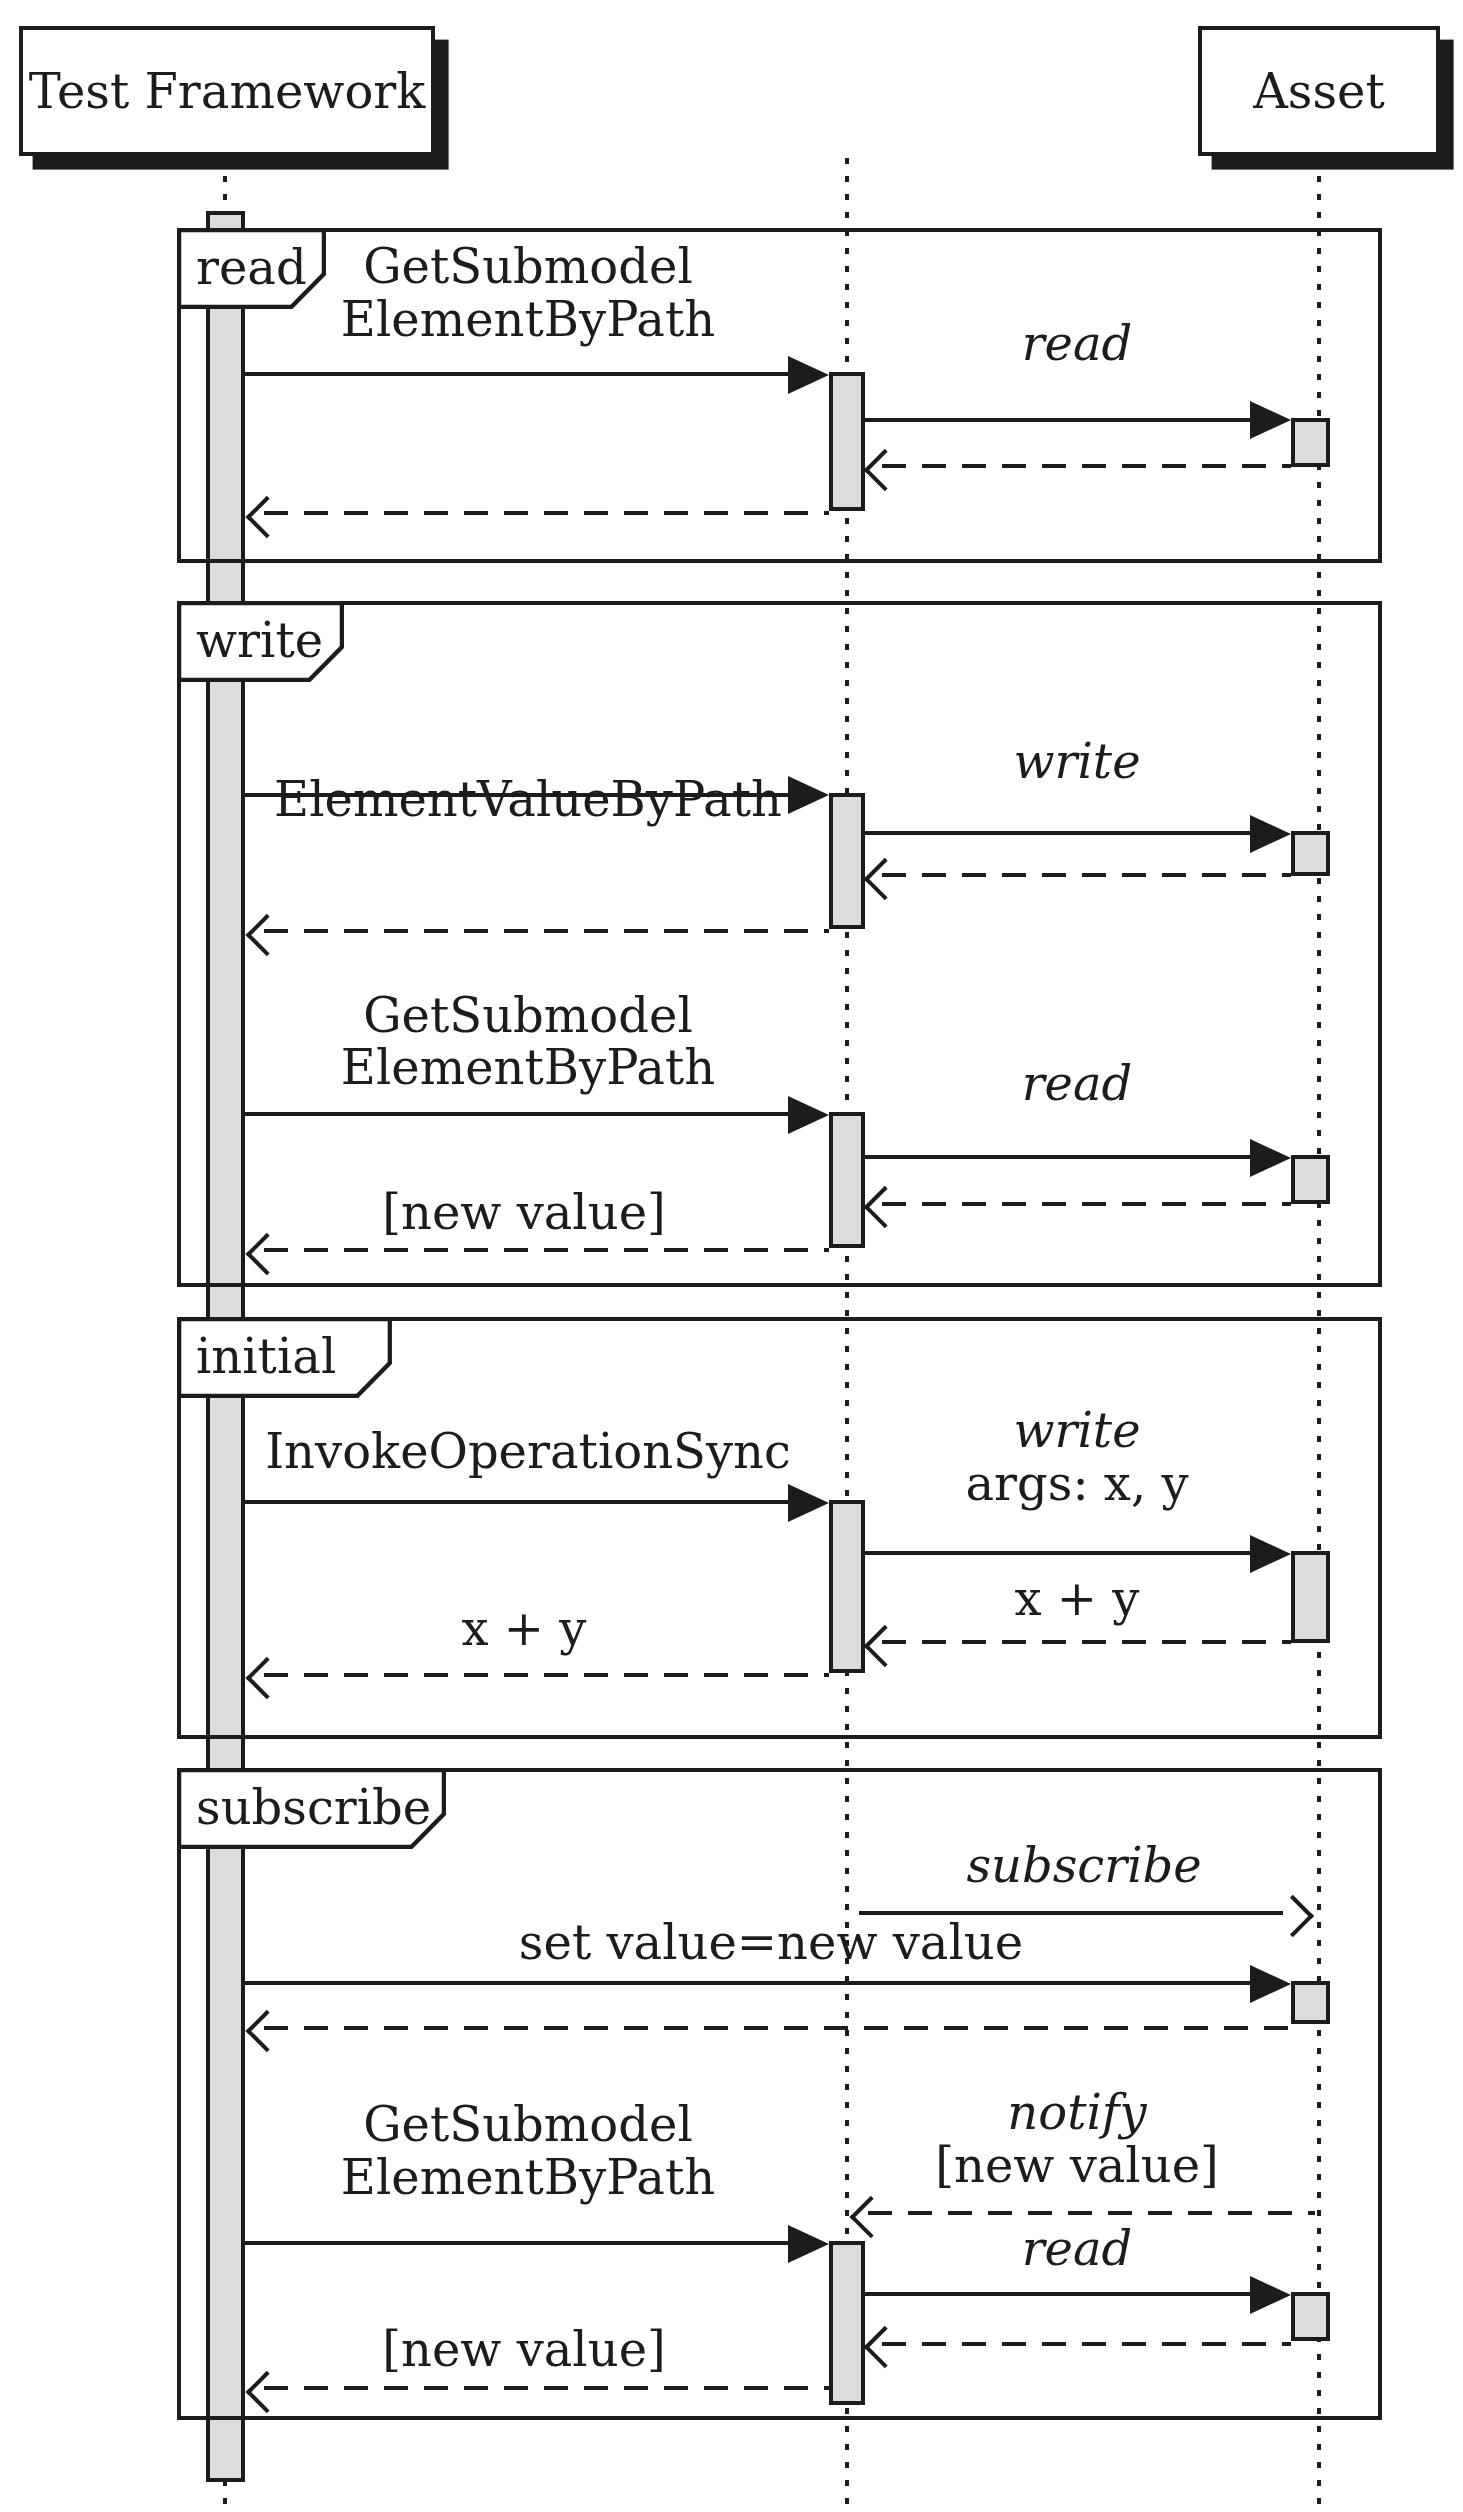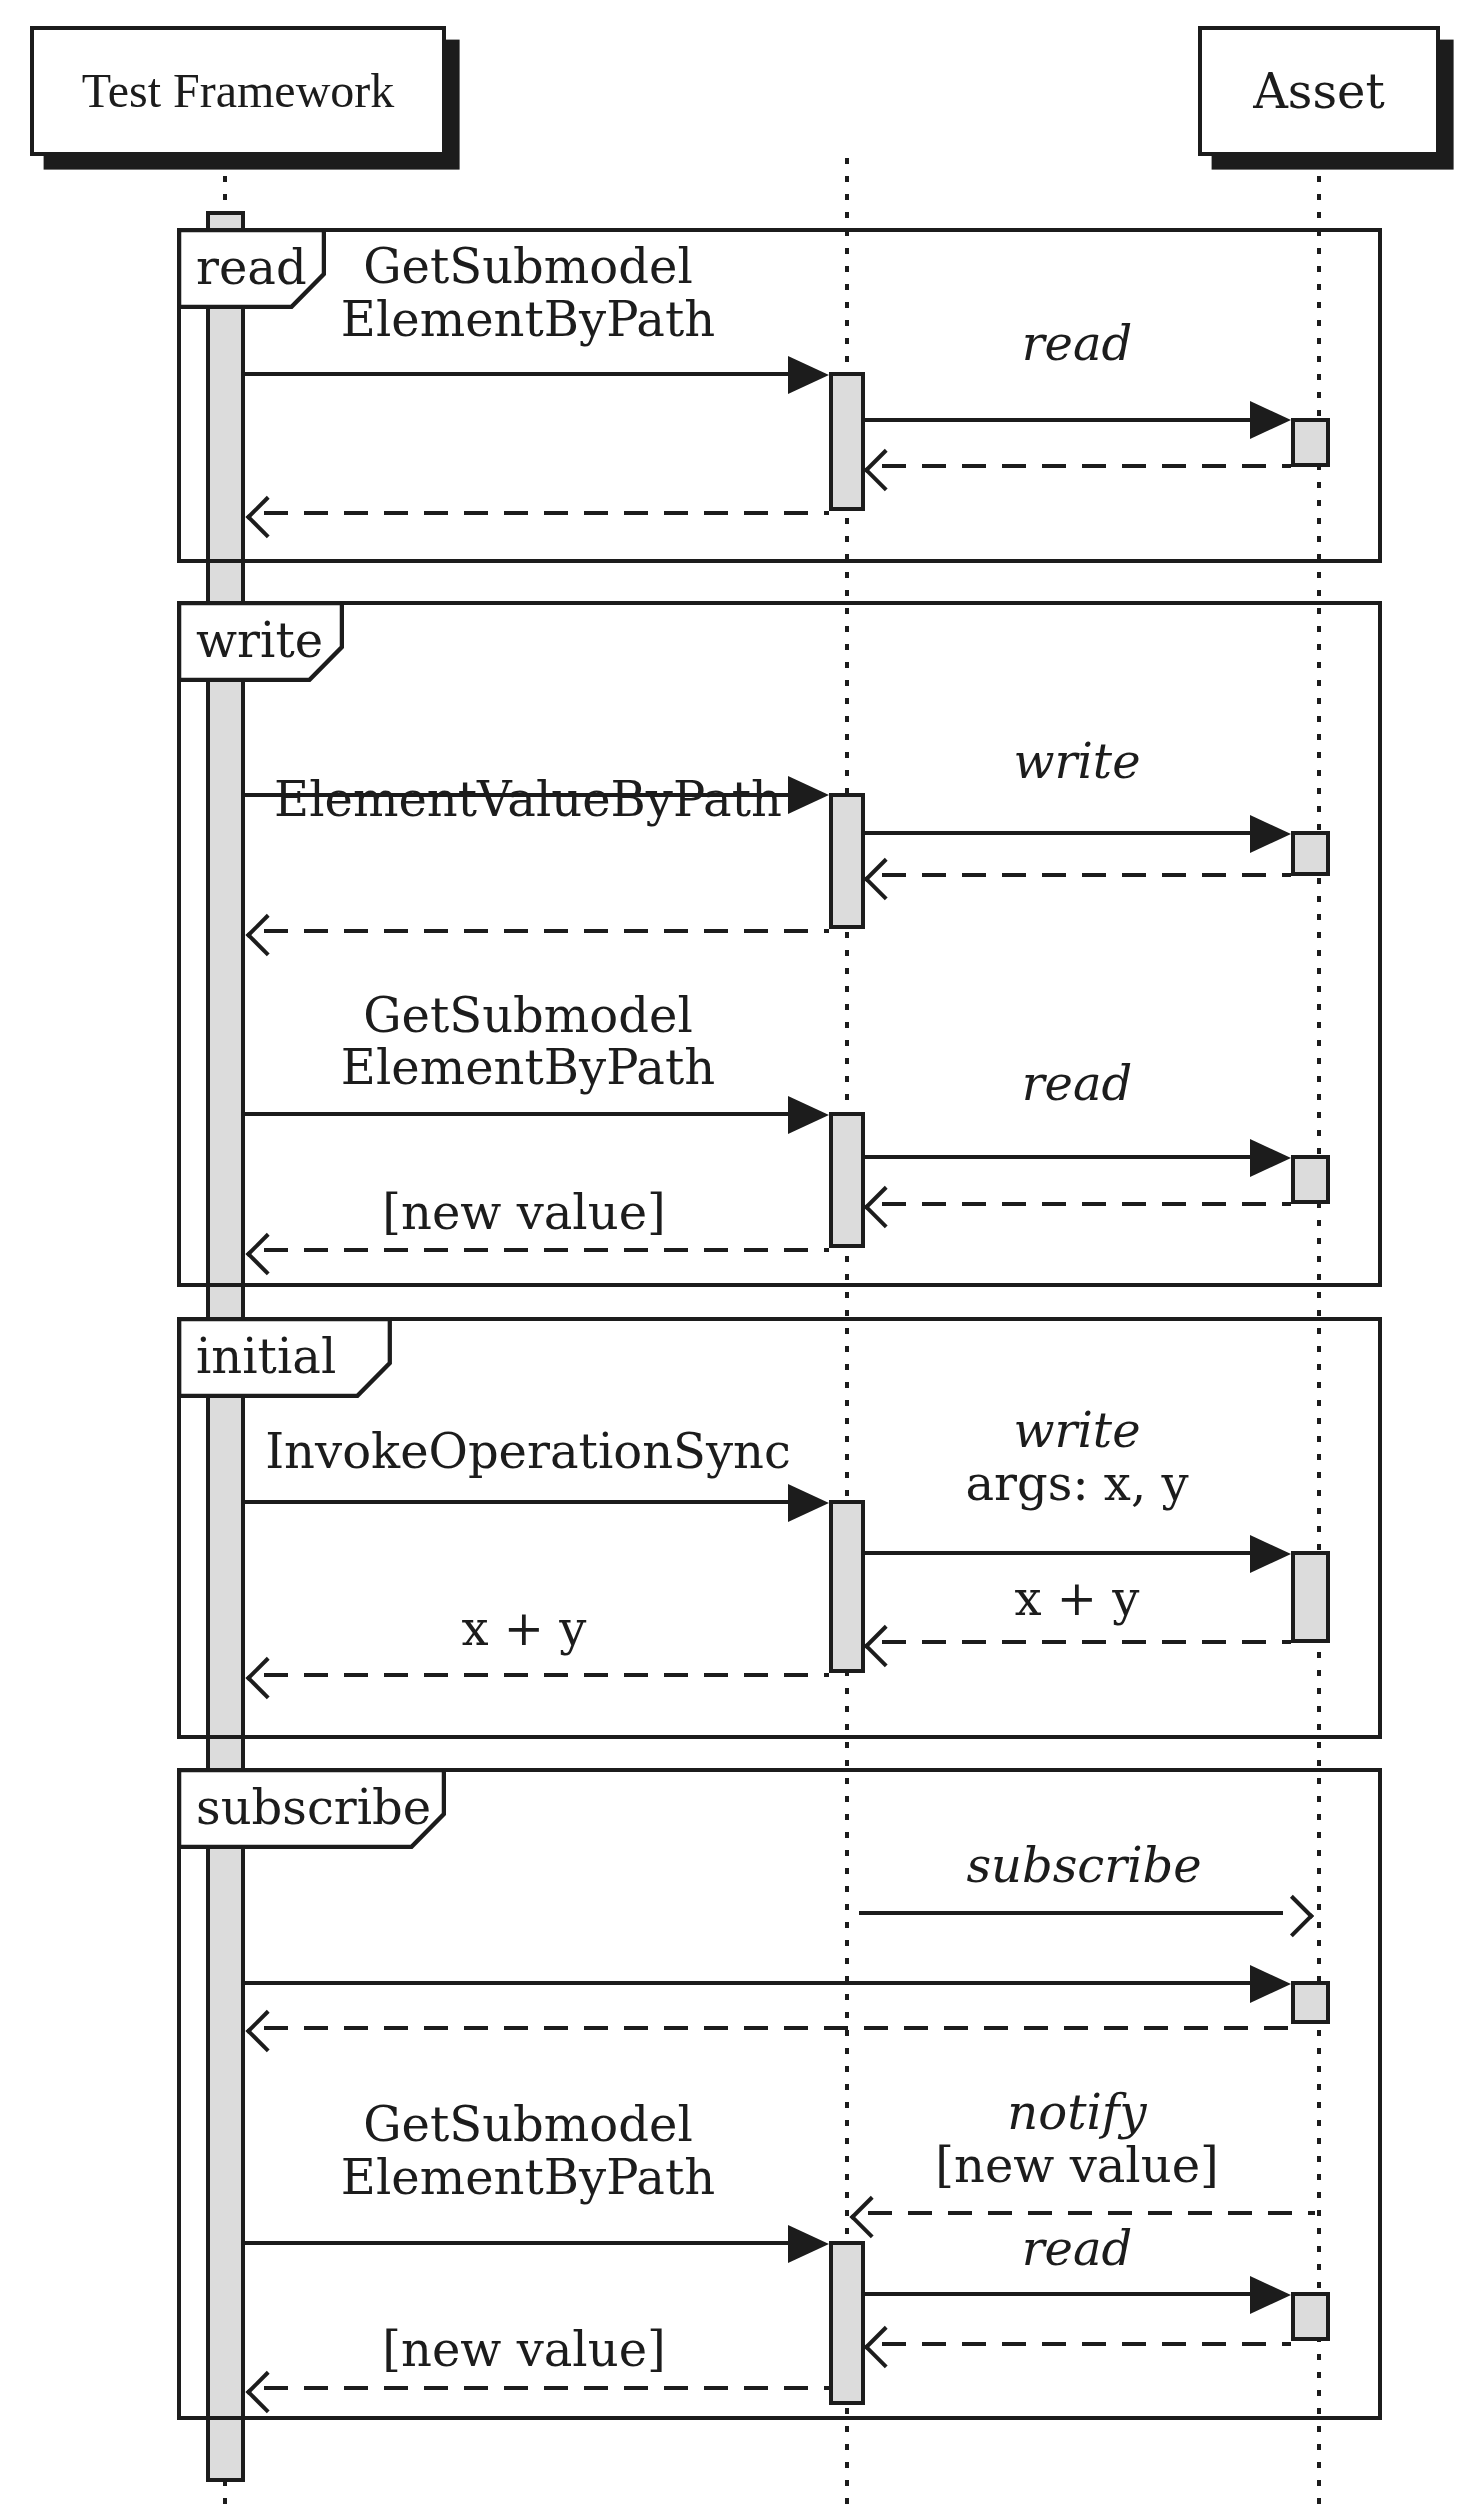--- a/index.html
+++ b/index.html
@@ -72,21 +72,21 @@
   <div class="activation" style="left:829px; top:1112px; width:36px; height:136px;"></div>
   <div class="activation" style="left:829px; top:1500px; width:36px; height:173px;"></div>
   <div class="activation" style="left:829px; top:2241px; width:36px; height:164px;"></div>
   <div class="activation" style="left:1291px; top:418px; width:39px; height:49px;"></div>
   <div class="activation" style="left:1291px; top:831px; width:39px; height:45px;"></div>
   <div class="activation" style="left:1291px; top:1155px; width:39px; height:49px;"></div>
   <div class="activation" style="left:1291px; top:1551px; width:39px; height:92px;"></div>
   <div class="activation" style="left:1291px; top:1981px; width:39px; height:43px;"></div>
   <div class="activation" style="left:1291px; top:2292px; width:39px; height:49px;"></div>
 
-  <div class="actor-box" style="left:30px; top:25.6px; width:416px;font-family:Liberation Serif, serif;">
+  <div class="actor-box" style="left:19px; top:25.6px; width:416px;">
     <span>Test Framework</span>
   </div>
   <div class="actor-box" style="left:1198px; top:25.6px; width:242px;">
     <span>Asset</span>
   </div>
 
   <div class="fragment" style="left:177px; top:228px;  height:335px;"></div>
   <div class="fragment" style="left:177px; top:601px;  height:686px;"></div>
   <div class="fragment" style="left:177px; top:1317px; height:422px;"></div>
   <div class="fragment" style="left:177px; top:1768px; height:652px;"></div>
@@ -170,20 +170,21 @@
   <div class="chev-left" style="left:870px; top:1631px;"></div>
 
   <div class="msg-label" style="left:524px; top:1602px;">x + y</div>
   <div class="mline-dashed" style="left:264px; top:1673px; width:565px;"></div>
   <div class="chev-left" style="left:252px; top:1663px;"></div>
 
   <div class="msg-label italic" style="left:1084px; top:1839px;">subscribe</div>
   <div class="mline" style="left:859px; top:1911px; width:424px;"></div>
   <div class="chev-right" style="left:1278px; top:1901px;"></div>
 
+  <div class="msg-label" style="left:771px; top:1916px;">set value=new value</div>
   <div class="mline" style="left:245px; top:1981px; width:1009px;"></div>
   <div class="head-right-filled" style="left:1250px; top:1965px;"></div>
 
   <div class="mline-dashed" style="left:264px; top:2026px; width:1027px;"></div>
   <div class="chev-left" style="left:252px; top:2016px;"></div>
 
   <div class="msg-label italic" style="left:1077px; top:2086px;">notify</div>
   <div class="msg-label" style="left:1077px; top:2139px;">[new value]</div>
   <div class="mline-dashed" style="left:868px; top:2211px; width:447px;"></div>
   <div class="chev-left" style="left:856px; top:2202px;"></div>

